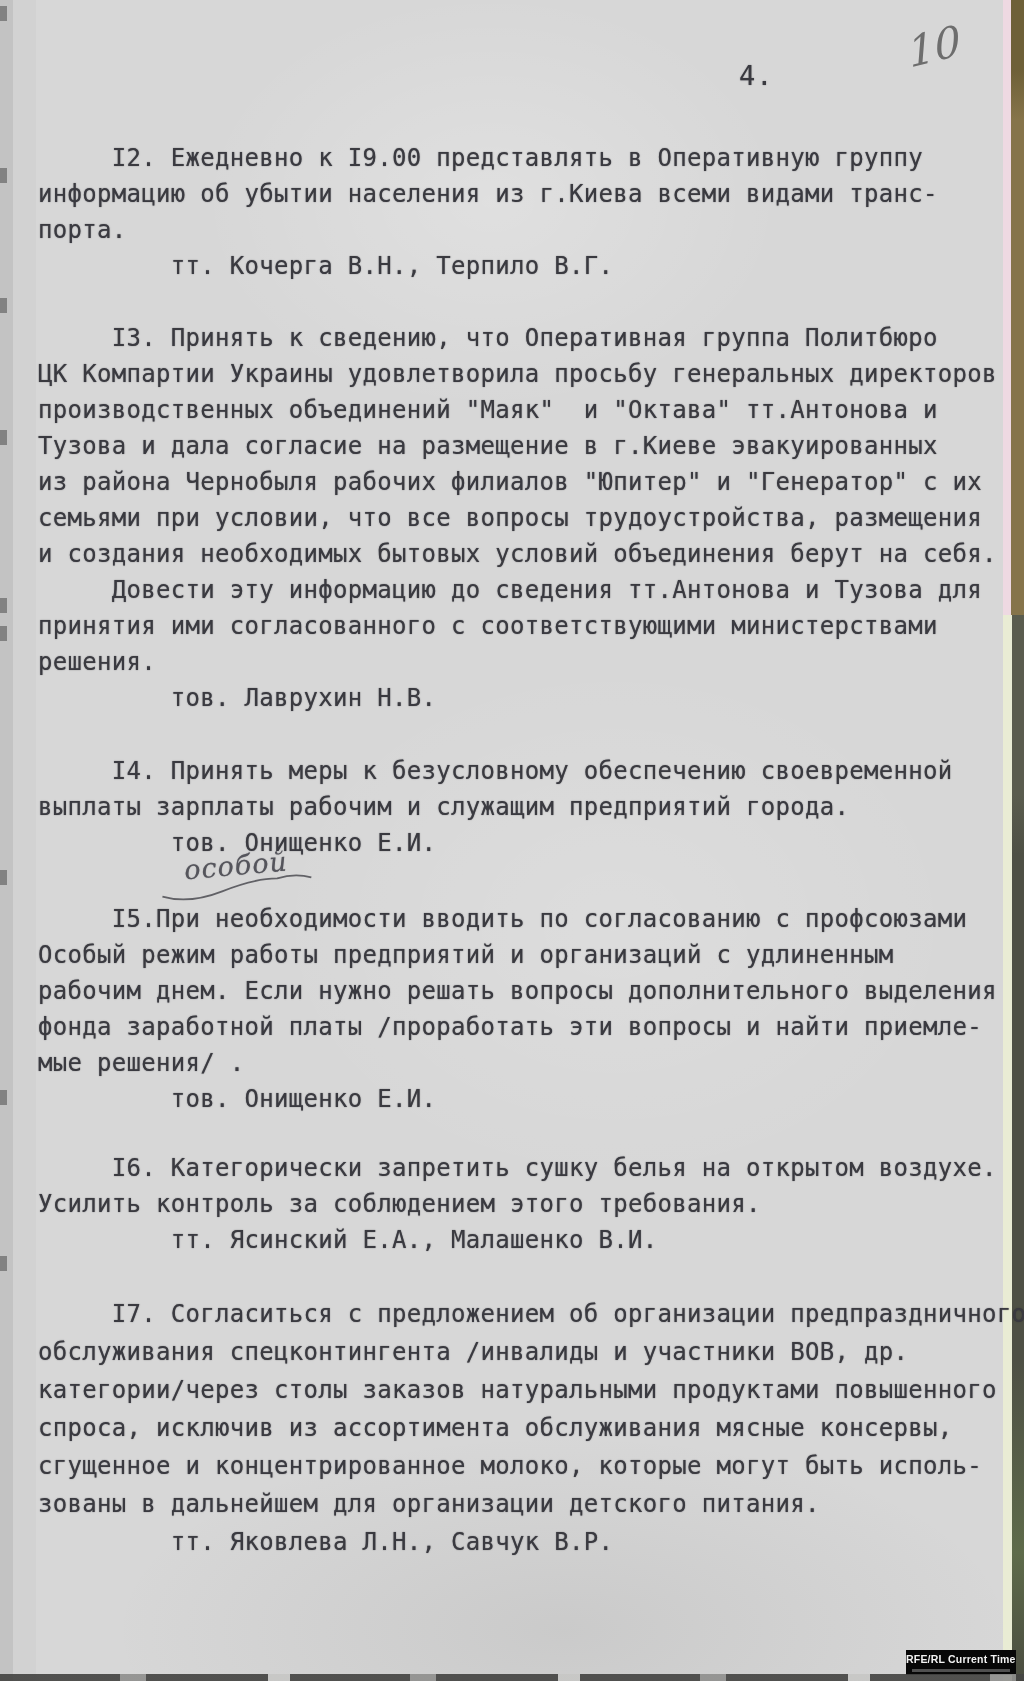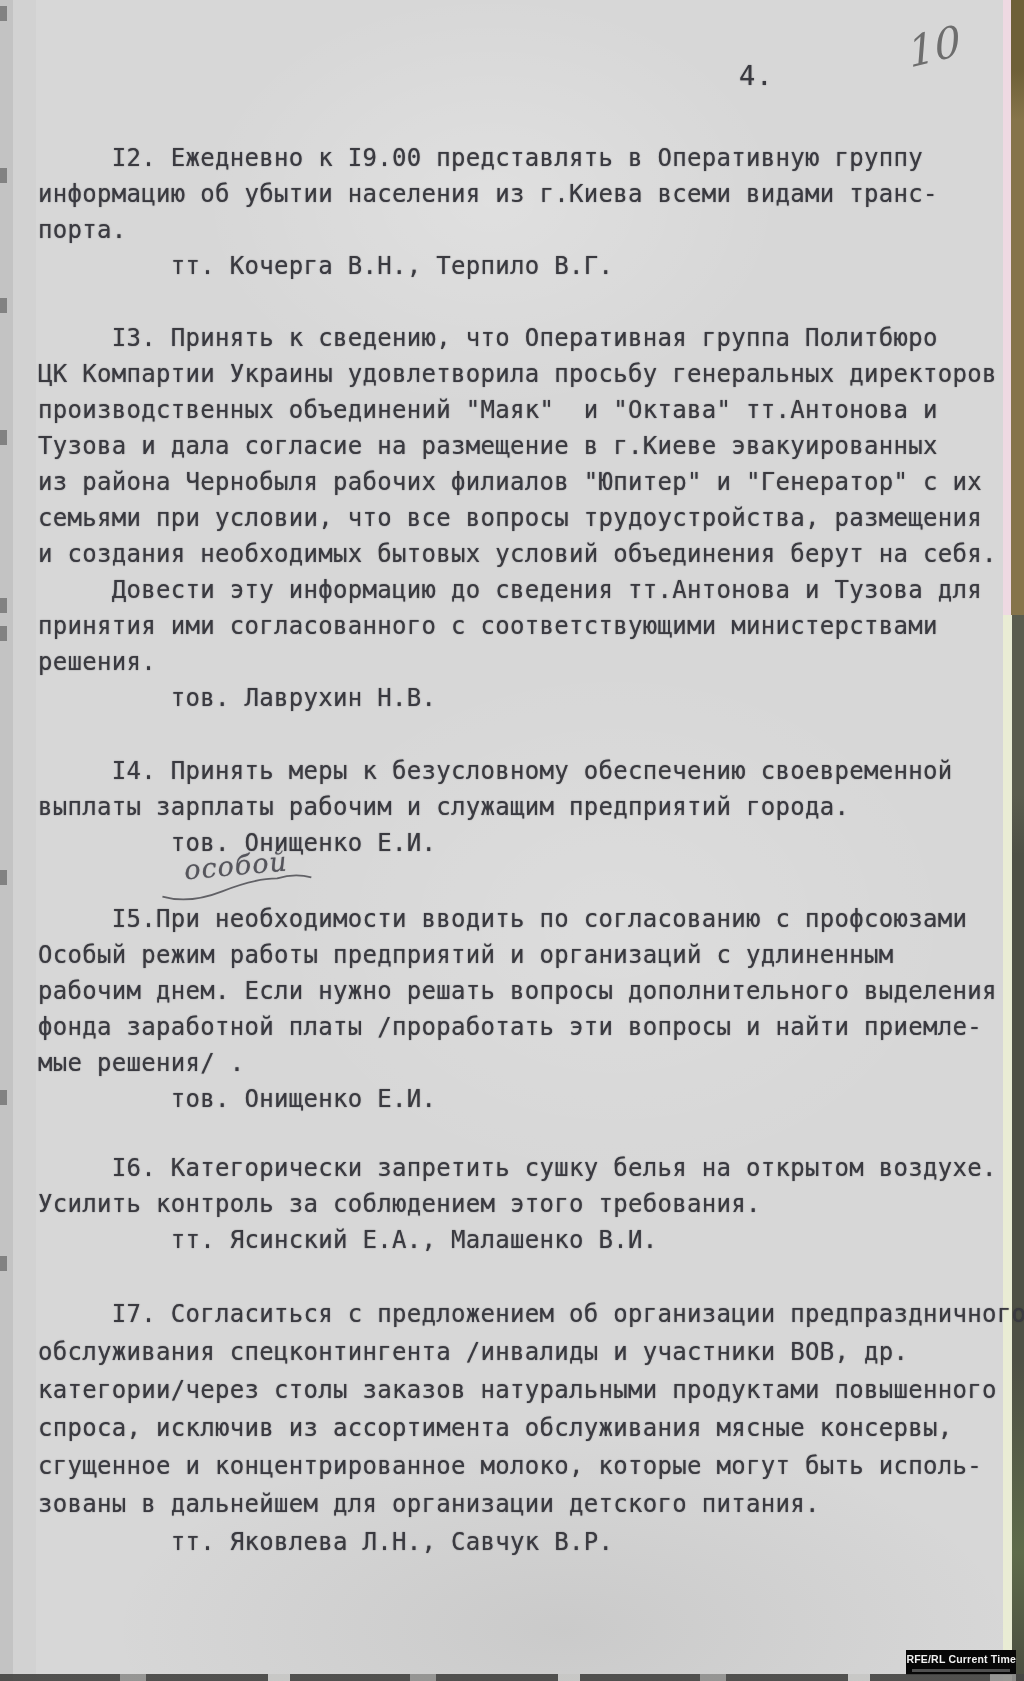--- a/index.html
+++ b/index.html
@@ -57,21 +57,21 @@
     position:absolute; left:184px; top:850px; color:var(--hand);
     font-family:"DejaVu Serif", serif; font-style:italic; font-size:27px;
     transform:rotate(-5deg); letter-spacing:1px;
     text-shadow:0 0 1px rgba(60,60,66,.5);
   }
   .annotation .swoosh{position:absolute; left:-26px; top:24px;}
   .watermark{
     position:absolute; left:906px; top:1650px; width:110px; height:25px;
     background:var(--wm-bg); color:var(--wm-fg);
     font-family:"Liberation Sans", sans-serif; font-size:10.5px; font-weight:bold;
-    text-align:right; line-height:19px; letter-spacing:.2px;
+    text-align:left; line-height:19px; letter-spacing:.2px;
   }
   .watermark::after{content:""; display:block; margin:0 6px; height:3px;
     background:rgba(170,170,170,.45);}
 </style>
 </head>
 <body>
 
 <div class="page">
 
   <div class="edge edge-left"></div>

